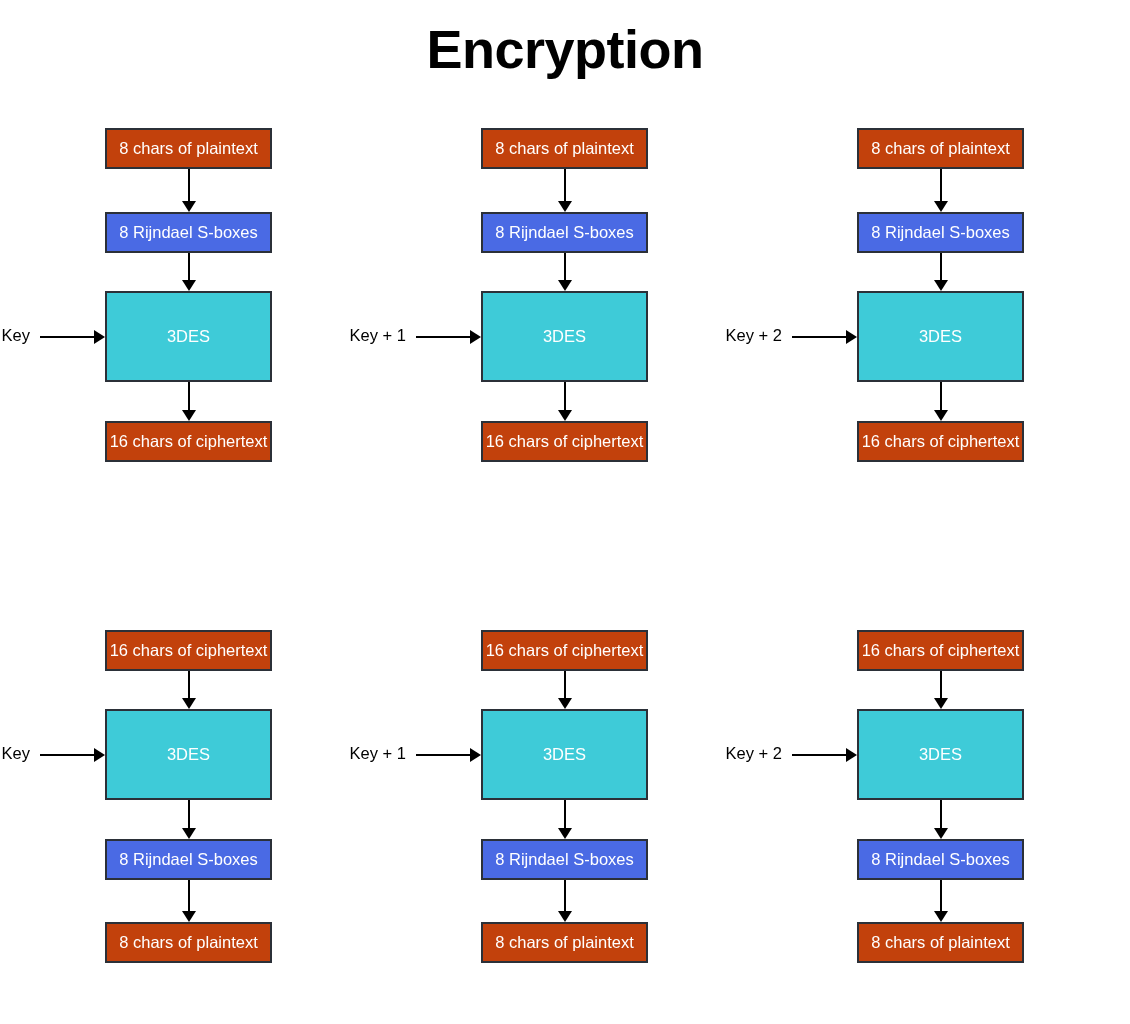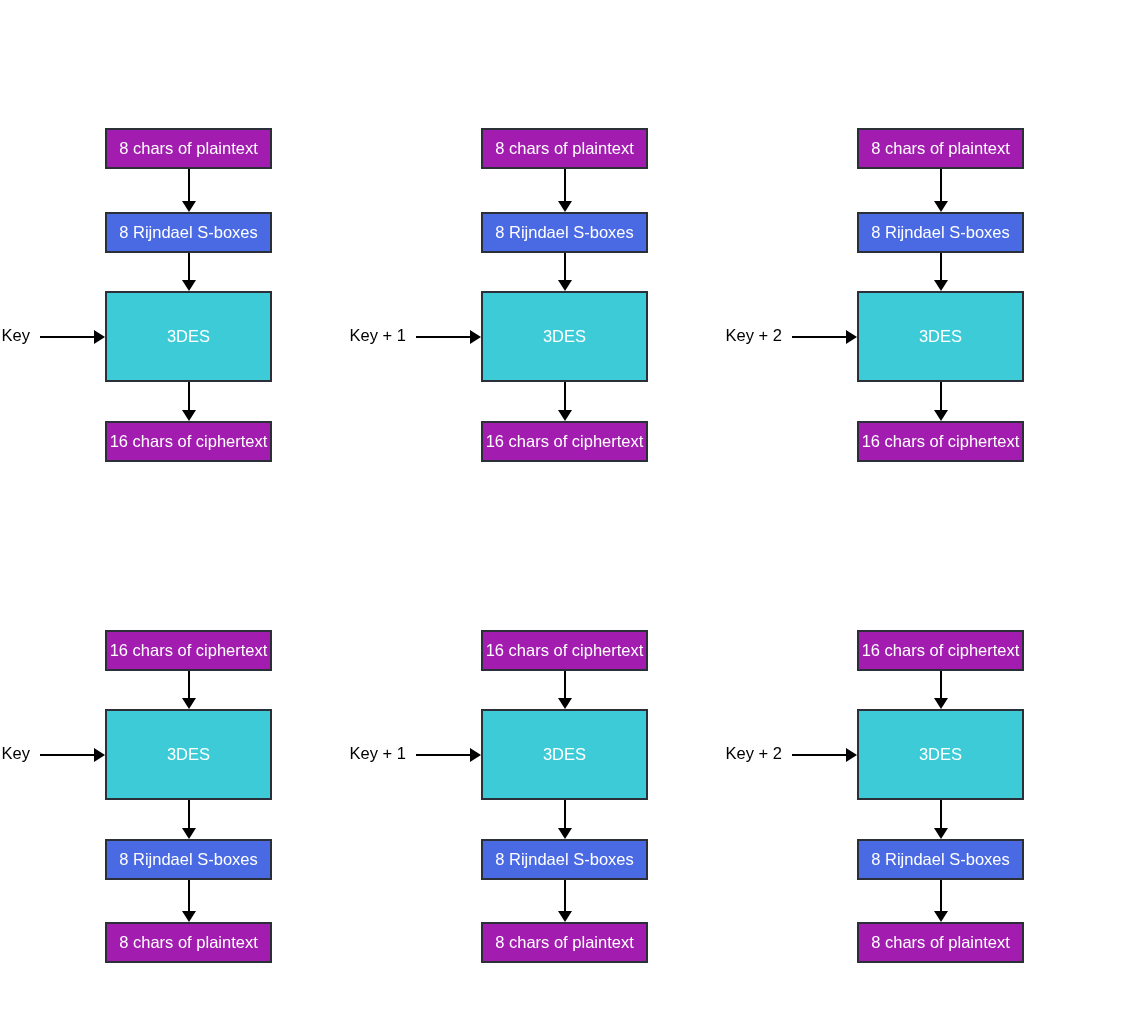--- a/index.html
+++ b/index.html
@@ -46,21 +46,21 @@
     display: flex;
     align-items: center;
     justify-content: center;
     font-size: 16.5px;
     line-height: 1.2;
     color: #ffffff;
     text-align: center;
     white-space: nowrap;
     user-select: none;
   }
-  .node.dark  { background: #a21caf; }
+  .node.dark  { background: #c2410c; }
   .node.blue  { background: #4a6ae4; }
   .node.cyan  { background: #3ecbd8; }
 
   
   .node.small { width: 167px; height: 41px; }
   .node.big   { width: 167px; height: 91px; }
 
   
 
   
@@ -99,20 +99,21 @@
     white-space: nowrap;
     text-align: right;
     user-select: none;
   }
 </style>
 </head>
 <body>
 
 <div class="canvas">
 
+  <div class="section-title" id="title-encryption">Encryption</div>
 
 
   <div id="render-root">
       <div class="node dark small" style="left: 105px; top: 128px;">
         <span>8 chars of plaintext</span>
       </div>
       <div class="vconn" style="left: 187.5px; top: 169px; height: 34px;"></div>
       <div class="vhead" style="left: 181.5px; top: 201px;"></div>
       <div class="node blue small" style="left: 105px; top: 212px;">
         <span>8 Rijndael S-boxes</span>

